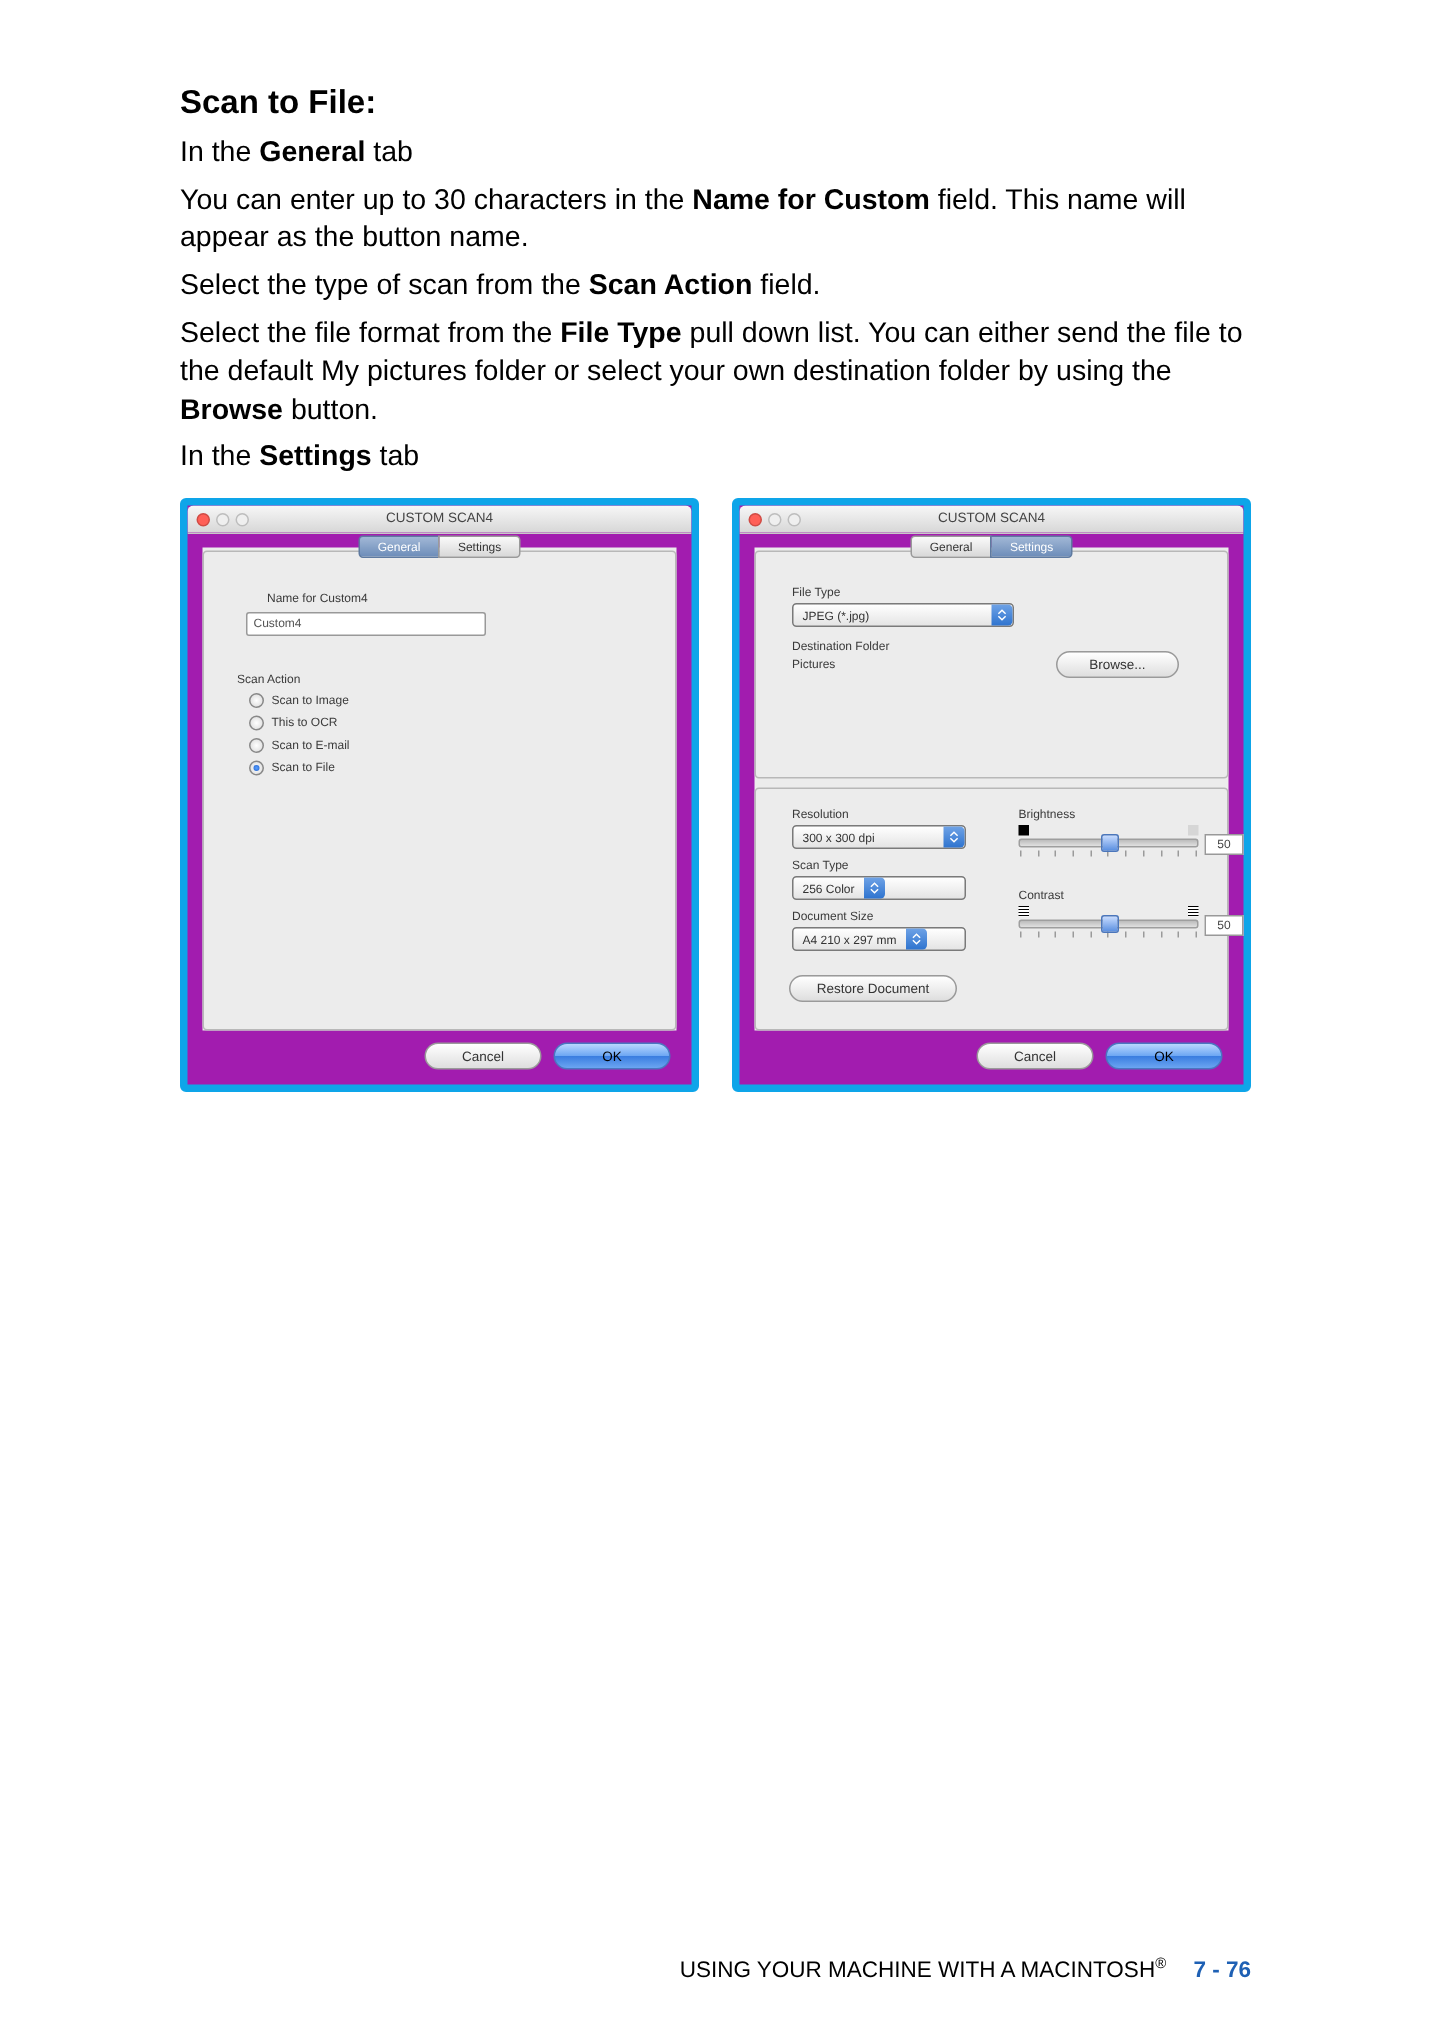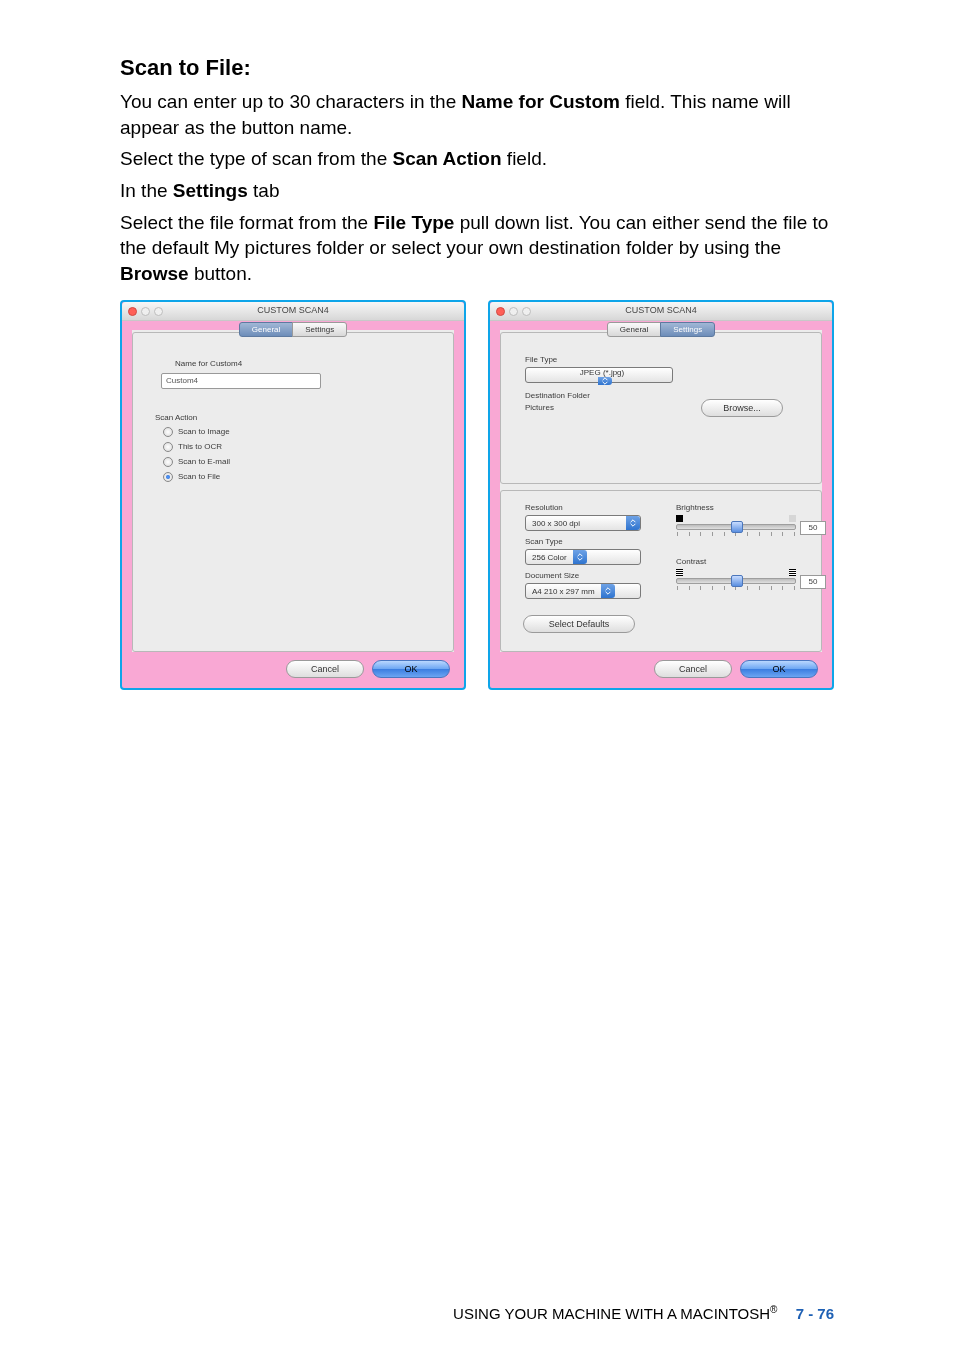--- a/index.html
+++ b/index.html
@@ -31,23 +31,23 @@
     font-weight: 700;
   }
   .screens {
     display: flex;
     gap: 22px;
     margin-top: 14px;
   }
   .window {
     width: 350px;
     height: 386px;
-    border: 2px solid #0ea5e9;
+    border: 5px solid #0ea5e9;
     border-radius: 4px;
-    background: #f9a8d4;
+    background: #a21caf;
     position: relative;
     font-family: "Lucida Grande", "Helvetica Neue", Arial, sans-serif;
     font-size: 8px;
     color: #3a3a3a;
   }
   .titlebar {
     height: 18px;
     background: linear-gradient(#f7f7f7, #d7d7d7);
     border-top-left-radius: 4px;
     border-top-right-radius: 4px;
@@ -280,35 +280,38 @@
     font-size: 10px;
   }
 </style>
 </head>
 <body>
 
 <div class="page">
 
   <h2 class="doc-heading">Scan to File:</h2>
 
+  <p class="doc-paragraph">
+    <span>In the </span><b>General</b><span> tab</span>
+  </p>
 
   <p class="doc-paragraph">
     <span>You can enter up to 30 characters in the </span><b>Name for Custom</b><span> field. This name will appear as the button name.</span>
   </p>
 
   <p class="doc-paragraph">
     <span>Select the type of scan from the </span><b>Scan Action</b><span> field.</span>
   </p>
 
   <p class="doc-paragraph">
+    <span>Select the file format from the </span><b>File Type</b><span> pull down list. You can either send the file to the default My pictures folder or select your own destination folder by using the </span><b>Browse</b><span> button.</span>
+  </p>
+
+  <p class="doc-paragraph">
     <span>In the </span><b>Settings</b><span> tab</span>
-  </p>
-
-  <p class="doc-paragraph">
-    <span>Select the file format from the </span><b>File Type</b><span> pull down list. You can either send the file to the default My pictures folder or select your own destination folder by using the </span><b>Browse</b><span> button.</span>
   </p>
 
 
   <div class="screens">
 
     <div class="window">
       <div class="titlebar">
         <div class="traffic">
           <span class="tl red"></span>
           <span class="tl yellow"></span>
@@ -367,21 +370,21 @@
       </div>
 
       <div class="body-area">
         <div class="tabstrip">
           <div class="tab">General</div>
           <div class="tab active">Settings</div>
         </div>
 
         <div class="groupbox gb-upper">
           <div style="position:absolute; left:24px; top:22px;" class="label">File Type</div>
-          <div class="select" style="position:absolute; left:24px; top:34px; width:140px; justify-content:space-between;flex-direction:column;">
+          <div class="select" style="position:absolute; left:24px; top:34px; width:140px; justify-content:space-between;">
             <span>JPEG (*.jpg)</span>
             <span class="select-cap">
               <svg viewBox="0 0 10 10">
                   <path d="M2 4 L5 1 L8 4 M2 6 L5 9 L8 6" stroke="#fff" stroke-width="1.2" fill="none"></path>
                 </svg>
             </span>
           </div>
 
           <div style="position:absolute; left:24px; top:58px;" class="label">Destination Folder</div>
           <div style="position:absolute; left:24px; top:70px;" class="label">Pictures</div>
@@ -464,21 +467,21 @@
                 <span></span>
                 <span></span>
                 <span></span>
                 <span></span>
                 <span></span>
                 <span></span>
               </div>
             <div class="slider-value">50</div>
           </div>
 
-          <div class="mac-btn" style="position:absolute; left:22px; top:124px; min-width:90px;">Select Defaults</div>
+          <div class="mac-btn" style="position:absolute; left:22px; top:124px; min-width:90px;">Restore Document</div>
         </div>
       </div>
 
       <div class="dialog-buttons">
         <div class="mac-btn">Cancel</div>
         <div class="mac-btn primary">OK</div>
       </div>
     </div>
 
   </div>

